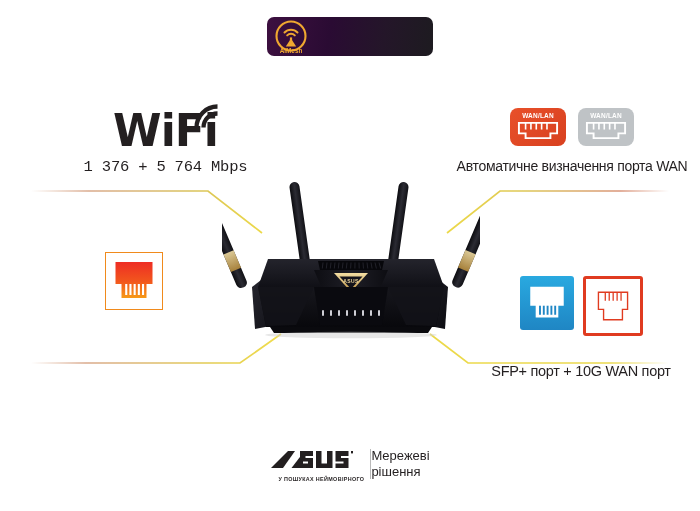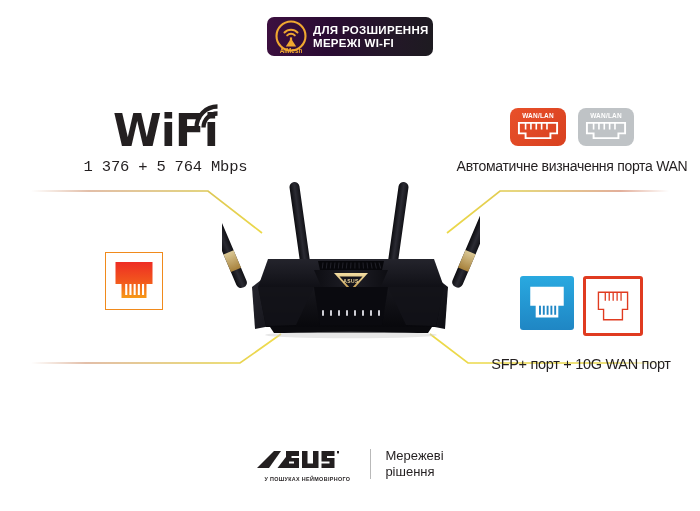--- a/index.html
+++ b/index.html
@@ -65,32 +65,32 @@
   }
   .wan-chip .jack{margin-top:1px;}
   .wan-text{margin-top:12px;font-size:14px;letter-spacing:-.3px;}
 
   
   .sfp-wrap{position:absolute;left:466px;top:276px;width:230px;text-align:center;}
   .sfp-icons{display:flex;justify-content:center;gap:9px;}
   .sfp-chip{width:54px;height:54px;border-radius:3px;display:flex;align-items:center;justify-content:center;}
   .sfp-chip.blue{background:linear-gradient(180deg,#29a9e0 0%,#1f86c4 100%);}
   .sfp-chip.red{background:#ffffff;border:3px solid #e03b20;}
-  .sfp-text{margin-top:20px;font-size:14.5px;letter-spacing:-.3px;}
+  .sfp-text{margin-top:27px;font-size:14.5px;letter-spacing:-.3px;}
 
   
   .router{position:absolute;left:222px;top:175px;width:258px;height:178px;}
 
   
   .leaders{position:absolute;left:0;top:0;width:700px;height:511px;pointer-events:none;}
 
   
   .footer{
     position:absolute;left:0;top:440px;width:700px;height:48px;
-    display:flex;align-items:center;justify-content:center;gap:14px;
+    display:flex;align-items:center;justify-content:center;
   }
   .asus-logo{width:100px;height:34px;position:relative;}
   .asus-tag{
     position:absolute;left:2px;bottom:-1px;width:98px;text-align:center;
     font-size:5.4px;font-weight:bold;letter-spacing:.35px;color:#231f20;
     text-transform:uppercase;white-space:nowrap;
   }
   .vrule{width:1px;height:30px;background:#b9b9b9;}
   .asus-sub{font-size:13px;line-height:16px;color:#231f20;}
 </style>
@@ -138,24 +138,20 @@
   <div class="badge">
     <div class="badge-logo">
       <svg viewBox="0 0 38 38" width="38" height="38">
         <circle cx="19" cy="18" r="14.5" fill="none" stroke="#f0a830" stroke-width="2.1"></circle>
         <path d="M12.5 14.5 A9 9 0 0 1 25.5 14.5" fill="none" stroke="#f0a830" stroke-width="2" stroke-linecap="round"></path>
         <path d="M15.2 17.4 A5.4 5.4 0 0 1 22.8 17.4" fill="none" stroke="#f0a830" stroke-width="2" stroke-linecap="round"></path>
         <path d="M19 20.5 L13.8 28.5 L24.2 28.5 Z" fill="#f0a830"></path>
         <rect x="17.9" y="19.4" width="2.2" height="3.2" fill="#f0a830"></rect>
         <text x="19" y="35.4" text-anchor="middle" font-family="Liberation Sans, sans-serif" font-size="6.4" font-weight="bold" fill="#f0a830">AiMesh</text>
       </svg>
-    </div>
-    <div class="badge-text">
-      <div>ДЛЯ РОЗШИРЕННЯ</div>
-      <div>МЕРЕЖІ WI-FI</div>
     </div>
   </div>
 
   <div class="wifi-wrap">
     <div class="wifi-word">
       <span class="txt">WiFi</span>
       <svg class="wifi-arcs" viewBox="0 0 34 30">
         <path d="M4.5 25.5 A21 21 0 0 1 25.5 4.5" fill="none" stroke="#231f20" stroke-width="4.3" stroke-linecap="butt"></path>
         <path d="M11.5 25.5 A14 14 0 0 1 25.5 11.5" fill="none" stroke="#231f20" stroke-width="4.3" stroke-linecap="butt"></path>
       </svg>

